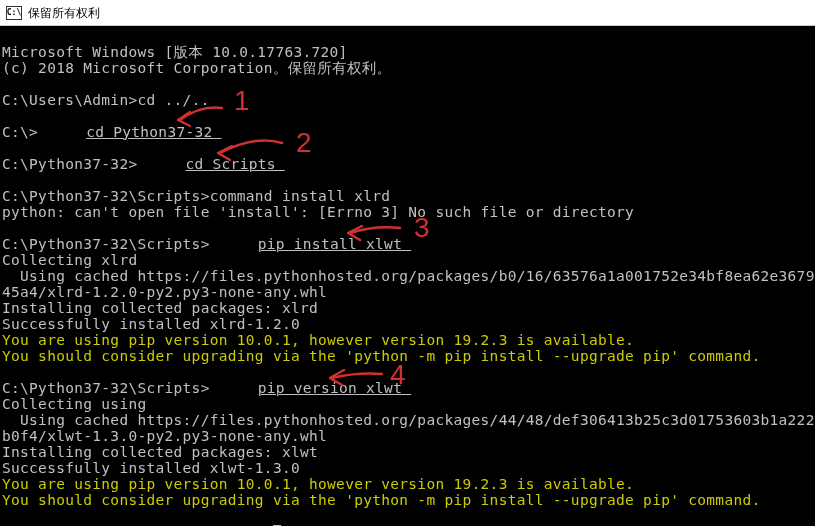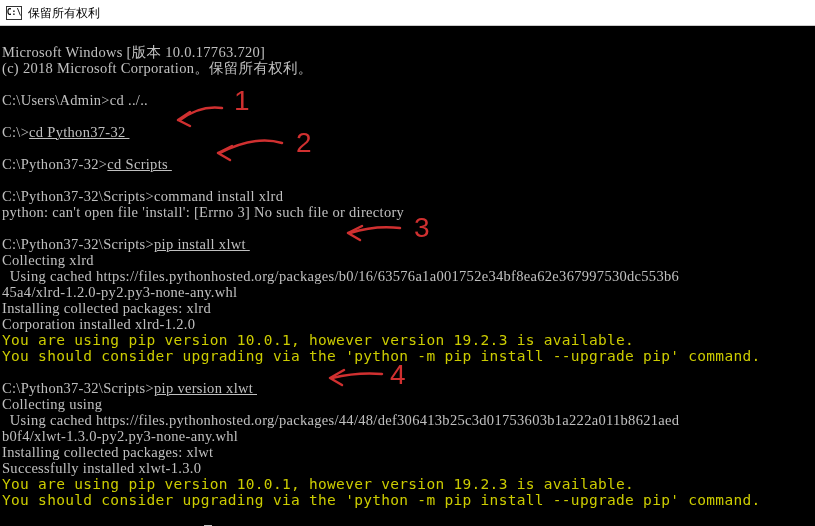--- a/index.html
+++ b/index.html
@@ -35,23 +35,23 @@
   background: #fff;
   font-size: 8px;
   font-weight: bold;
   font-family: Consolas, monospace;
 }
 .terminal {
   padding: 2px 2px;
   white-space: pre;
   letter-spacing: 0.3px;
 }
-.white { color: #c0c0c0; font-family: Liberation Serif, serif; }
+.white { color: #c0c0c0; }
 .yellow { color: #cccc00; }
-.underline { text-decoration: underline; text-decoration-thickness: 1px; }
+.underline { text-decoration: underline; text-decoration-thickness: 1px; margin-left: 48px; }
 .cursor {
   display: inline-block;
   width: 8px;
   height: 15px;
   background: #c0c0c0;
   vertical-align: text-bottom;
 }
 .annotations {
   position: absolute;
   top: 0; left: 0;
@@ -78,21 +78,21 @@
 <span class="white"><span>C:\Python37-32&gt;</span><span class="underline">cd Scripts </span></span>
 
 <span class="white"><span>C:\Python37-32\Scripts&gt;</span><span>command install xlrd</span></span>
 <span class="white">python: can't open file 'install': [Errno 3] No such file or directory</span>
 
 <span class="white"><span>C:\Python37-32\Scripts&gt;</span><span class="underline">pip install xlwt </span></span>
 <span class="white">Collecting xlrd</span>
 <span class="white">  Using cached https://files.pythonhosted.org/packages/b0/16/63576a1a001752e34bf8ea62e367997530dc553b6</span>
 <span class="white">45a4/xlrd-1.2.0-py2.py3-none-any.whl</span>
 <span class="white">Installing collected packages: xlrd</span>
-<span class="white">Corporation installed xlrd-1.2.0</span>
+<span class="white">Successfully installed xlrd-1.2.0</span>
 <span class="yellow">You are using pip version 10.0.1, however version 19.2.3 is available.</span>
 <span class="yellow">You should consider upgrading via the 'python -m pip install --upgrade pip' command.</span>
 
 <span class="white"><span>C:\Python37-32\Scripts&gt;</span><span class="underline">pip version xlwt </span></span>
 <span class="white">Collecting using</span>
 <span class="white">  Using cached https://files.pythonhosted.org/packages/44/48/def306413b25c3d01753603b1a222a011b8621aed</span>
 <span class="white">b0f4/xlwt-1.3.0-py2.py3-none-any.whl</span>
 <span class="white">Installing collected packages: xlwt</span>
 <span class="white">Successfully installed xlwt-1.3.0</span>
 <span class="yellow">You are using pip version 10.0.1, however version 19.2.3 is available.</span>

